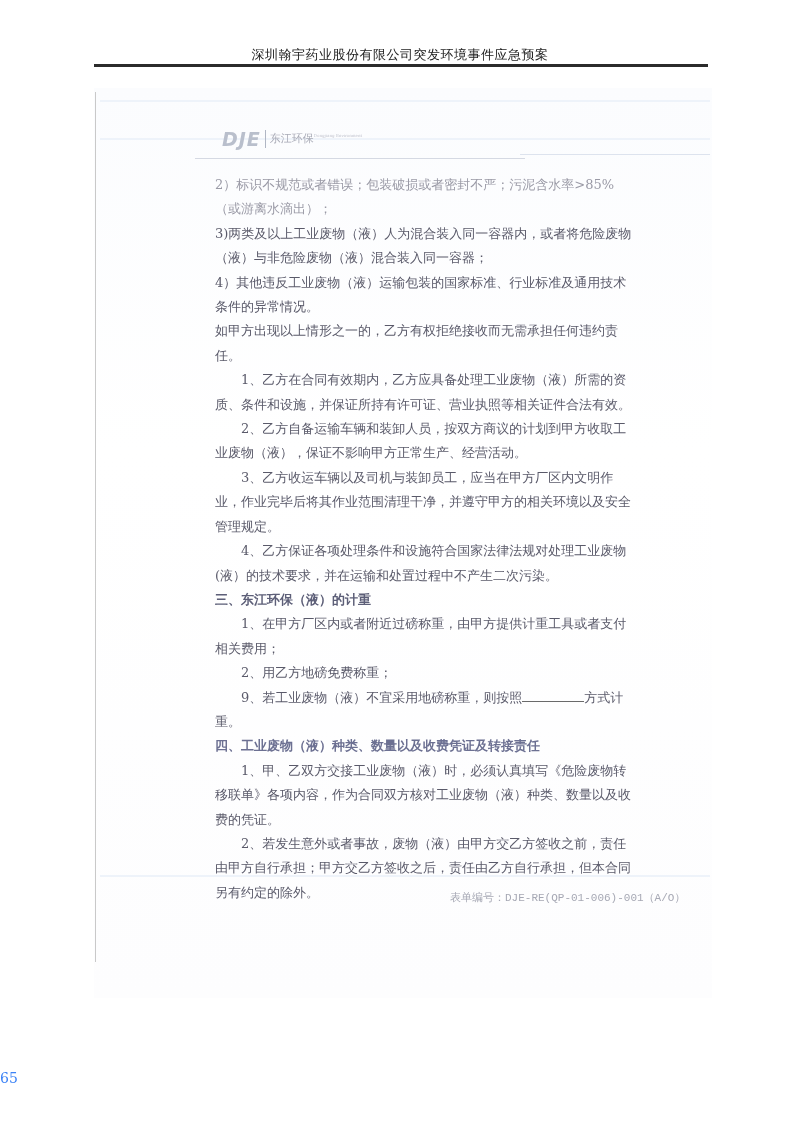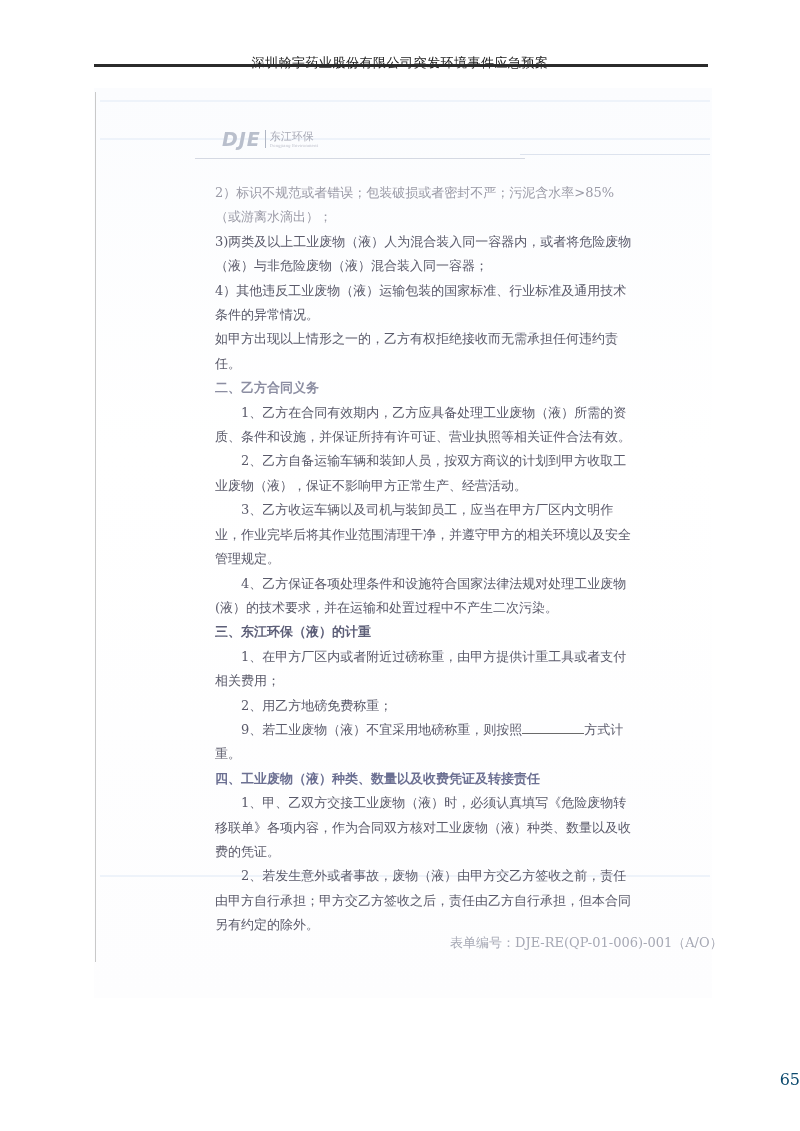--- a/index.html
+++ b/index.html
@@ -1,49 +1,49 @@
 <!DOCTYPE html>
 <html><head>
   <meta charset="utf-8">
   <style>
     html, body { margin: 0; padding: 0; background: #ffffff; }
     body { width: 800px; height: 1131px; position: relative; overflow: hidden;
            font-family: "DejaVu Serif", "Liberation Serif", serif; }
     .page-header { position: absolute; top: 46px; left: 0; width: 800px; text-align: center;
-                   font-size: 13px; color: #222; letter-spacing: 0.5px; margin-top: 8px; }
+                   font-size: 13px; color: #222; letter-spacing: 0.5px; }
     .header-rule-line { position: absolute; top: 64px; left: 94px; width: 614px; height: 3px; background: #2b2b2b; }
 
     .scan { position: absolute; top: 88px; left: 94px; width: 618px; height: 910px;
             background: linear-gradient(180deg, #fbfcfe 0%, #ffffff 40%, #fdfdfe 100%); }
     .scan-left-edge { position: absolute; top: 92px; left: 95px; width: 1px; height: 870px; background: #c9c9c9; }
     .scan-band { position: absolute; left: 100px; width: 610px; height: 2px; background: #eef3fa; }
 
     .logo { position: absolute; top: 128px; left: 222px; height: 22px; display: flex; align-items: center; }
     .logo-mark { font-family: "DejaVu Sans", sans-serif; font-weight: bold; font-style: italic;
                  font-size: 19px; color: #b9bfcc; letter-spacing: 1px; }
     .logo-divider { width: 1px; height: 18px; background: #b0b6c4; margin: 0 4px 0 4px; }
-    .logo-text { display: flex; flex-direction: column; }
+    .logo-text { display: flex; flex-direction: row; }
     .logo-cn { font-size: 11px; color: #a8aab6; line-height: 12px; }
     .logo-en { font-size: 4px; color: #c4c6d0; line-height: 5px; }
     .logo-rule { position: absolute; top: 158px; left: 195px; width: 330px; height: 1px; background: #d5d9e3; }
     .logo-rule2 { position: absolute; top: 154px; left: 520px; width: 190px; height: 1px; background: #dde3ee; }
 
-    .content { position: absolute; top: 181px; left: 215px; width: 420px; color: #5a5a6a;
+    .content { position: absolute; top: 173px; left: 215px; width: 420px; color: #5a5a6a;
                font-size: 13px; line-height: 24.4px; }
     .content p { margin: 0; }
     .faint { color: #9a9aa6; }
     .indent { text-indent: 26px; }
     .heading { color: #5d5f78; font-weight: bold; }
     .heading.faint-heading { color: #8c8ea2; }
     .heading.blueish { color: #6c7092; }
     .blank { display: inline-block; width: 62px; border-bottom: 1px solid #6a6a6a; height: 12px; vertical-align: baseline; }
 
-    .form-code { position: absolute; top: 934px; left: 450px; font-size: 13px; color: #a6a8b4; }
-    .page-number { position: absolute; top: 1070px; left: 0; width: 800px; text-align: right;
-                   font-size: 16px; color: #0c4a6e; }
+    .form-code { position: absolute; top: 890px; left: 450px; font-size: 11px; color: #a6a8b4; font-family: Liberation Mono, monospace; }
+    .page-number { position: absolute; top: 1070px; left: 0; width: 800px; text-align: left;
+                   font-size: 14px; color: #3b82f6; }
   </style>
 </head>
 <body>
 
 <div class="page-header">深圳翰宇药业股份有限公司突发环境事件应急预案</div>
 <div class="header-rule-line"></div>
 
 <div class="scan"></div>
 <div class="scan-left-edge"></div>
 <div class="scan-band" style="top:100px;"></div>
@@ -60,21 +60,20 @@
 </div>
 <div class="logo-rule"></div>
 <div class="logo-rule2"></div>
 
 <div class="content">
   <p class="faint">2）标识不规范或者错误；包装破损或者密封不严；污泥含水率&gt;85%（或游离水滴出）；</p>
   <p>3)两类及以上工业废物（液）人为混合装入同一容器内，或者将危险废物（液）与非危险废物（液）混合装入同一容器；</p>
   <p>4）其他违反工业废物（液）运输包装的国家标准、行业标准及通用技术条件的异常情况。</p>
   <p>如甲方出现以上情形之一的，乙方有权拒绝接收而无需承担任何违约责任。</p>
 
-  <p class="heading faint-heading">二、乙方合同义务</p>
   <p class="indent">1、乙方在合同有效期内，乙方应具备处理工业废物（液）所需的资质、条件和设施，并保证所持有许可证、营业执照等相关证件合法有效。</p>
   <p class="indent">2、乙方自备运输车辆和装卸人员，按双方商议的计划到甲方收取工业废物（液），保证不影响甲方正常生产、经营活动。</p>
   <p class="indent">3、乙方收运车辆以及司机与装卸员工，应当在甲方厂区内文明作业，作业完毕后将其作业范围清理干净，并遵守甲方的相关环境以及安全管理规定。</p>
   <p class="indent">4、乙方保证各项处理条件和设施符合国家法律法规对处理工业废物(液）的技术要求，并在运输和处置过程中不产生二次污染。</p>
 
   <p class="heading">三、东江环保（液）的计重</p>
   <p class="indent">1、在甲方厂区内或者附近过磅称重，由甲方提供计重工具或者支付相关费用；</p>
   <p class="indent">2、用乙方地磅免费称重；</p>
   <p class="indent">
     <span>9、若工业废物（液）不宜采用地磅称重，则按照</span><span class="blank"></span><span>方式计重。</span>

